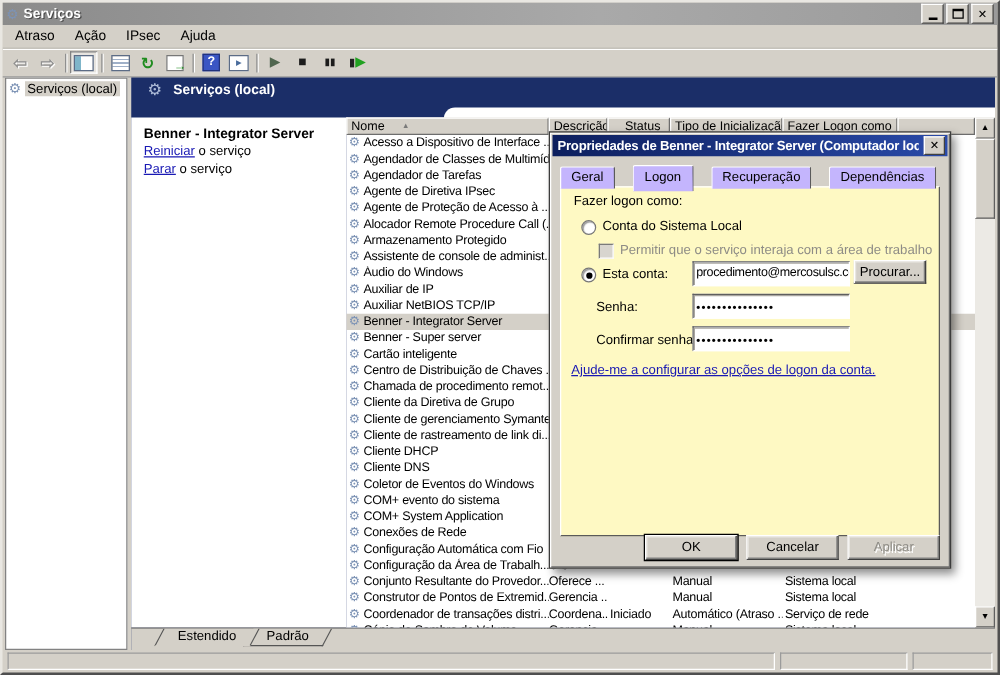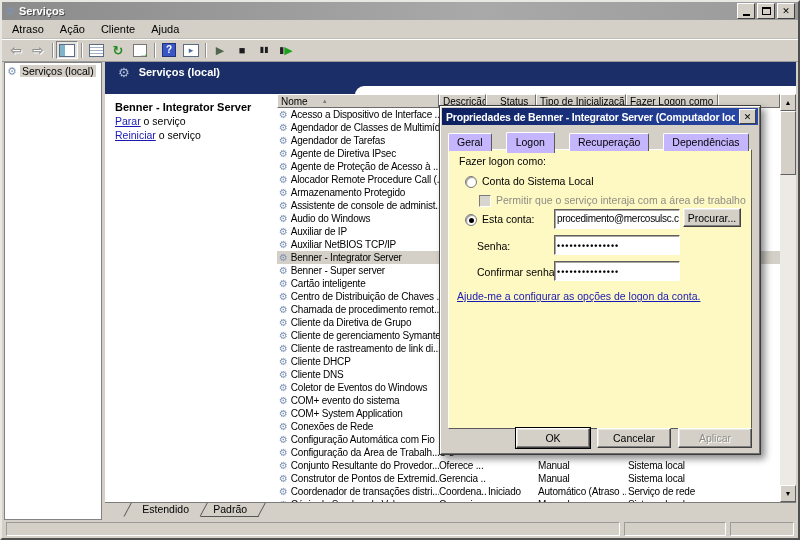--- a/index.html
+++ b/index.html
@@ -141,21 +141,21 @@
     <span style="display:flex;">
         <span class="wbtn ic-minimize-icon"></span>
         <span class="wbtn ic-maximize-icon"></span>
         <span class="wbtn ic-close-icon"></span>
       </span>
   </div>
 
   <div class="menubar">
       <span class="mitem">Atraso</span>
       <span class="mitem">Ação</span>
-      <span class="mitem">Cliente</span>
+      <span class="mitem">IPsec</span>
       <span class="mitem">Ajuda</span>
     </div>
 
   <div class="toolbar">
       <span class="tbtn">
         <span class="gi gi-back-icon"></span>
       </span>
       <span class="tbtn">
         <span class="gi gi-forward-icon"></span>
       </span>
@@ -209,24 +209,24 @@
         <span>Serviços (local)</span>
       </div>
       <div class="swoosh">
           <div class="white"></div>
         </div>
 
       <div class="workarea">
         <div class="actionpane">
           <div class="svc-title">Benner - Integrator Server</div>
           <div class="alink">
-            <span class="act">Parar</span><span> o serviço</span>
+            <span class="act">Reiniciar</span><span> o serviço</span>
           </div>
           <div class="alink">
-            <span class="act">Reiniciar</span><span> o serviço</span>
+            <span class="act">Parar</span><span> o serviço</span>
           </div>
         </div>
 
         <div class="listpane">
           <div class="lheader">
             <div class="hcell w-name sort-arrow">Nome</div>
             <div class="hcell w-desc">Descrição</div>
             <div class="hcell w-status">Status</div>
             <div class="hcell w-start">Tipo de Inicialização</div>
             <div class="hcell w-logon">Fazer Logon como</div>

